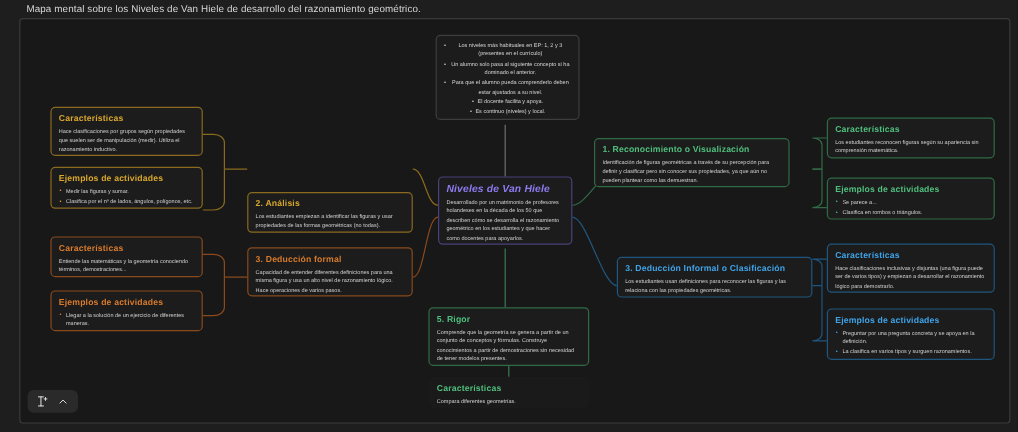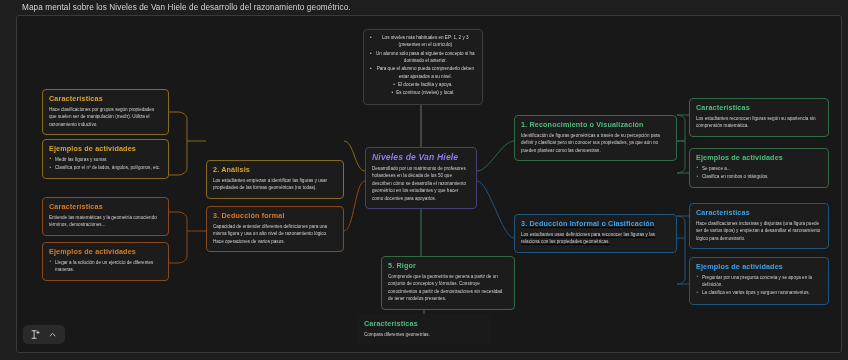--- a/index.html
+++ b/index.html
@@ -24,21 +24,21 @@
     border: 1px solid #3a3a3a; border-radius: 3px;
     background: #181818;
     overflow: hidden;
   }
 
   svg.links { position: absolute; left: 0; top: 0; width: 826px; height: 338px; pointer-events: none; }
 
   .node {
     position: absolute;
     border-radius: 4px;
-    padding: 4px 6px 6px 6px;
+    padding: 4px 6px 1px 6px;
     background: #1c1c1c;
     border: 1px solid #555;
   }
   .node .hd {
     font-size: 7.2px; font-weight: bold; margin-bottom: 2.5px; letter-spacing: .15px;
   }
   .node .bd { font-size: 4.6px; line-height: 1.65; color: #cfcfcf; }
   .node ul { list-style: none; }
   .node li {
     font-size: 4.6px; line-height: 1.6; color: #cfcfcf;
@@ -82,29 +82,29 @@
   #n-center .hd { font-size: 8.6px; font-style: italic; }
 
   #n-l2       { left: 189px; top: 96px;  width: 138px; margin-top: 48px; }
   #n-l2c      { left: 25px;  top: 73px;  width: 127px; }
   #n-l2e      { left: 25px;  top: 123px; width: 127px; }
 
   #n-l4       { left: 189px; top: 190px; width: 138px; }
   #n-l4c      { left: 25px;  top: 181px; width: 127px; }
   #n-l4e      { left: 25px;  top: 226px; width: 127px; }
 
-  #n-l1       { left: 497px; top: 99px;  width: 163px; }
+  #n-l1       { left: 478px; top: 99px;  width: 163px; }
   #n-l1c      { left: 672px; top: 82px;  width: 140px; }
   #n-l1e      { left: 672px; top: 132px; width: 140px; }
 
-  #n-l3       { left: 497px; top: 198px; width: 163px; text-decoration: underline; }
+  #n-l3       { left: 497px; top: 198px; width: 163px; }
   #n-l3c      { left: 672px; top: 187px; width: 140px; }
   #n-l3e      { left: 672px; top: 241px; width: 140px; }
 
-  #n-l5       { left: 340px; top: 240px; width: 134px; margin-left: 24px; }
+  #n-l5       { left: 340px; top: 240px; width: 134px; }
   #n-l5c      { left: 340px; top: 298px; width: 134px; }
 
   .toolbar {
     position: absolute; left: 6px; bottom: 8px;
     display: flex; align-items: center; gap: 4px;
     background: #2a2a2a; border-radius: 5px;
     padding: 3px 6px;
   }
   .toolbar .tb-btn {
     display: flex; align-items: center; justify-content: center;

